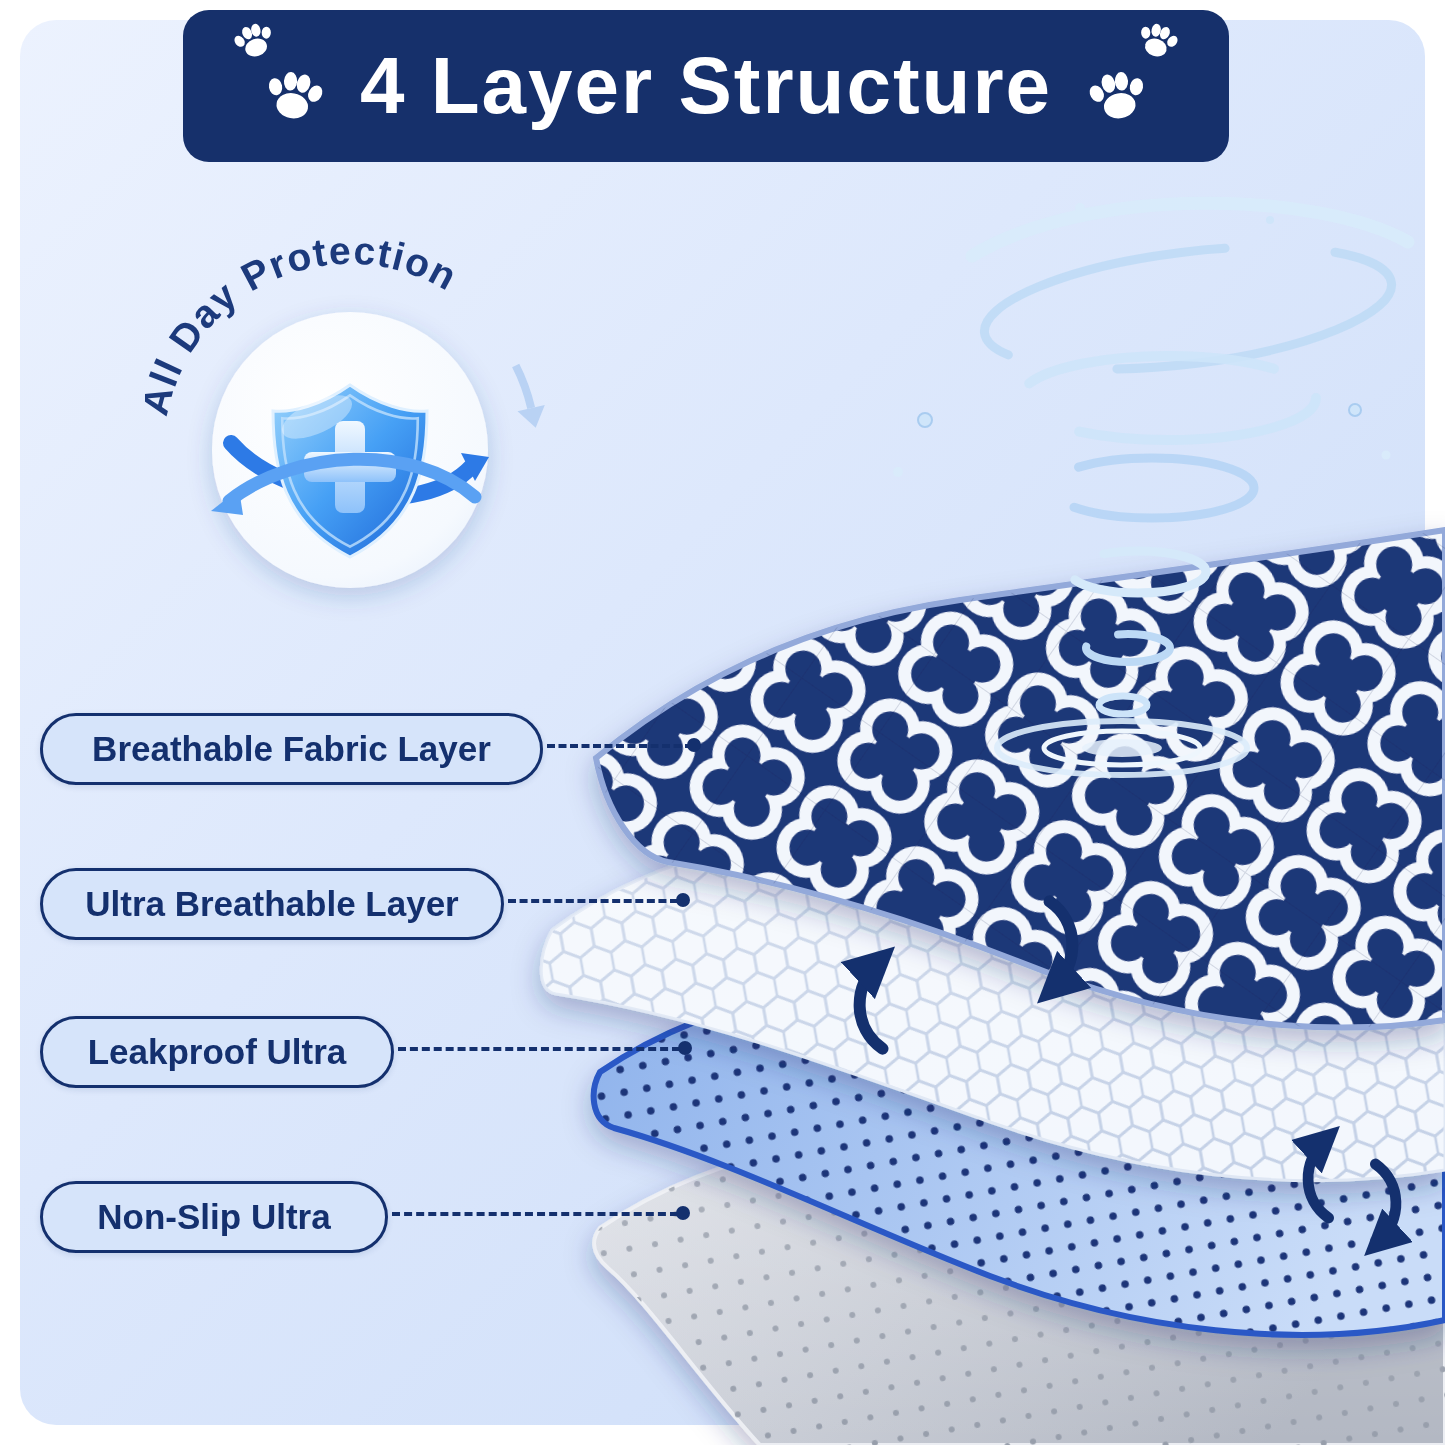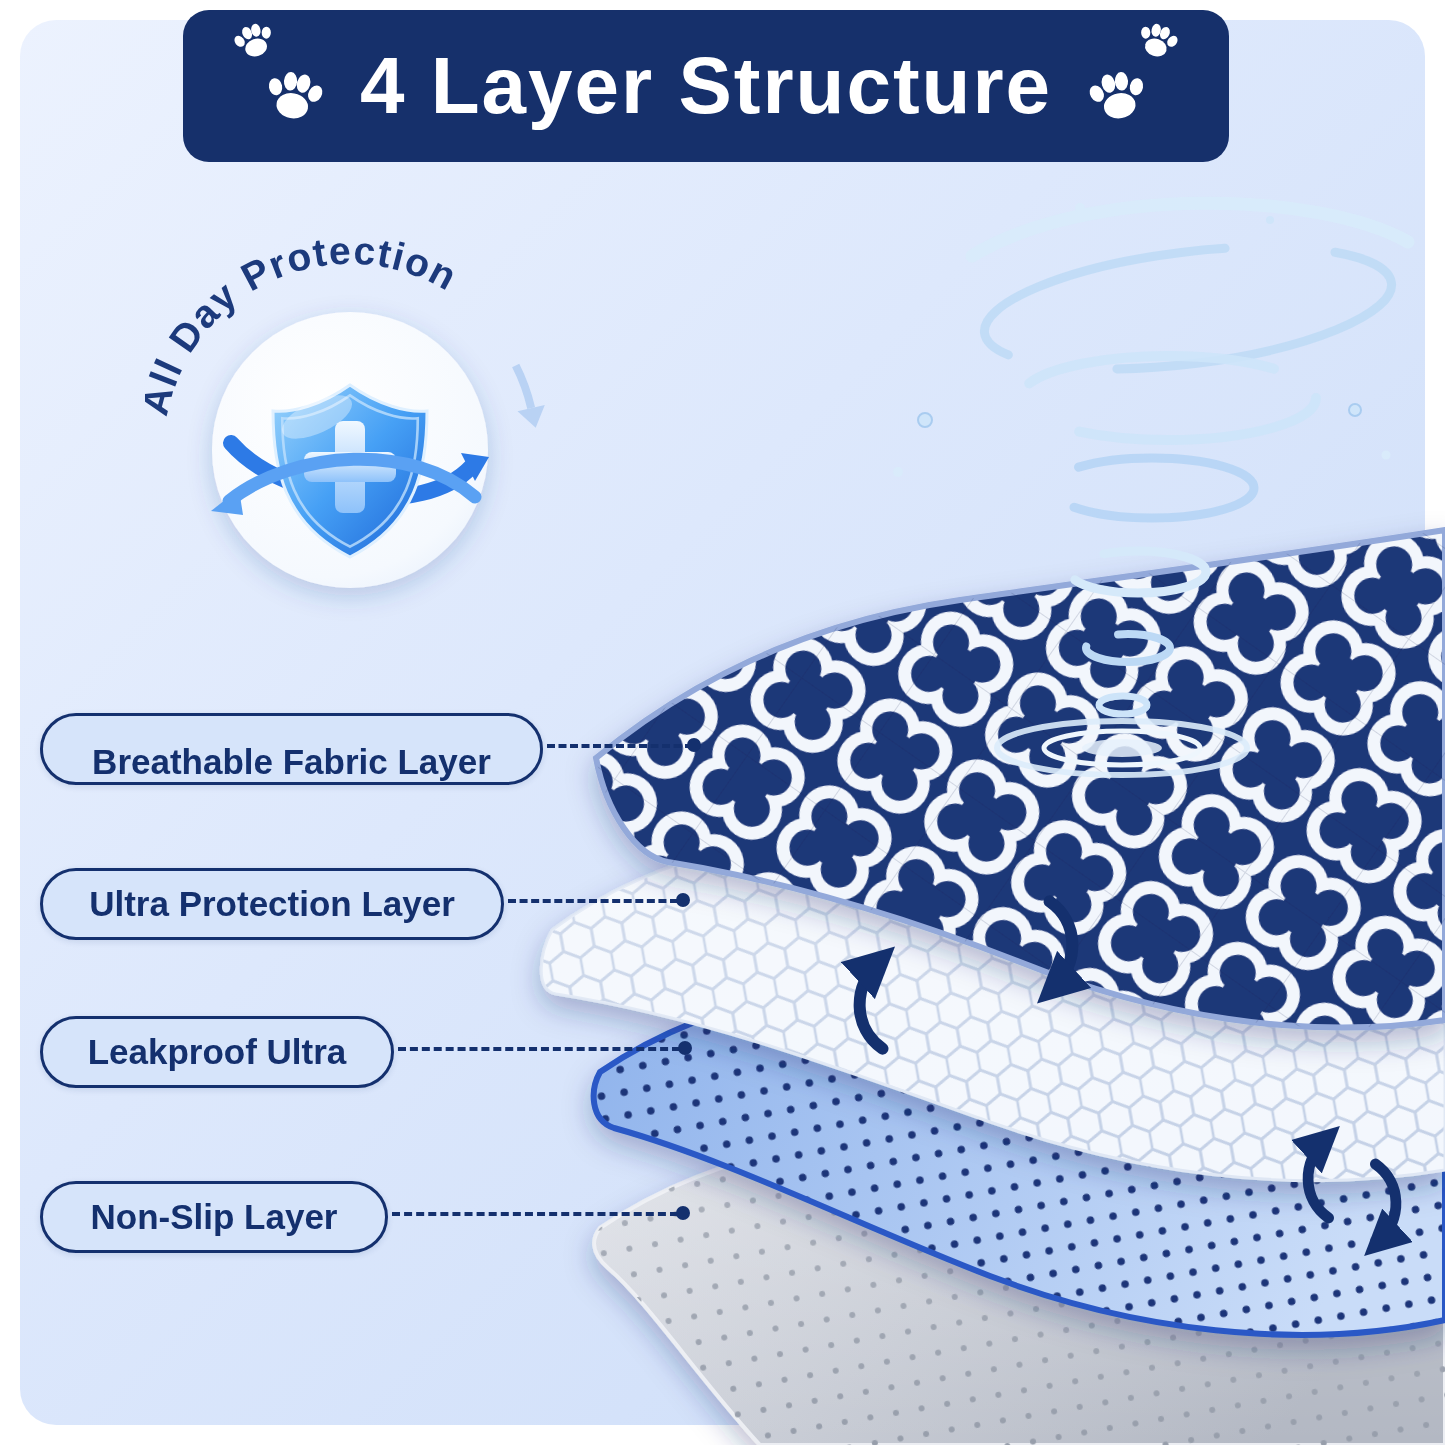--- a/index.html
+++ b/index.html
@@ -236,36 +236,36 @@
       <path d="M205 180 C233 200 263 208 282 206 C282 262 272 318 205 352
                C138 318 128 262 128 206 C147 208 177 200 205 180 Z" transform="translate(205 266) scale(0.88) translate(-205 -266)" fill="none" stroke="#bfe0fd" stroke-width="3" opacity="0.8"></path>
       <rect x="190" y="216" width="30" height="92" rx="8" fill="url(#crossG)"></rect>
       <rect x="159" y="247" width="92" height="30" rx="8" fill="url(#crossG)"></rect>
       <ellipse cx="172" cy="212" rx="38" ry="16" fill="#ffffff" opacity="0.35" transform="rotate(-25 172 212)"></ellipse>
       <path d="M 84 296 C 150 244 268 238 330 292" stroke="#5aa1f3" stroke-width="13" fill="none" stroke-linecap="round"></path>
       <polygon points="66,306 94,284 98,310" fill="#5aa1f3"></polygon>
     </g>
   </svg>
 
-  <div class="pill" style="top:713px;width:497px;align-items:flex-end;">
+  <div class="pill" style="top:713px;width:497px;">
     <span>Breathable Fabric Layer</span>
   </div>
   <div class="dash" style="left:547px;top:744px;width:146px;"></div>
   <div class="dot" style="left:687px;top:738px;"></div>
 
   <div class="pill" style="top:868px;width:458px;">
-    <span>Ultra Protection Layer</span>
+    <span>Ultra Breathable Layer</span>
   </div>
   <div class="dash" style="left:508px;top:899px;width:170px;"></div>
   <div class="dot" style="left:676px;top:893px;"></div>
 
   <div class="pill" style="top:1016px;width:348px;">
     <span>Leakproof Ultra</span>
   </div>
   <div class="dash" style="left:398px;top:1047px;width:282px;"></div>
   <div class="dot" style="left:678px;top:1041px;"></div>
 
   <div class="pill" style="top:1181px;width:342px;">
-    <span>Non-Slip Layer</span>
+    <span>Non-Slip Ultra</span>
   </div>
   <div class="dash" style="left:392px;top:1212px;width:286px;"></div>
   <div class="dot" style="left:676px;top:1206px;"></div>
 </div>
 
 </body></html>

